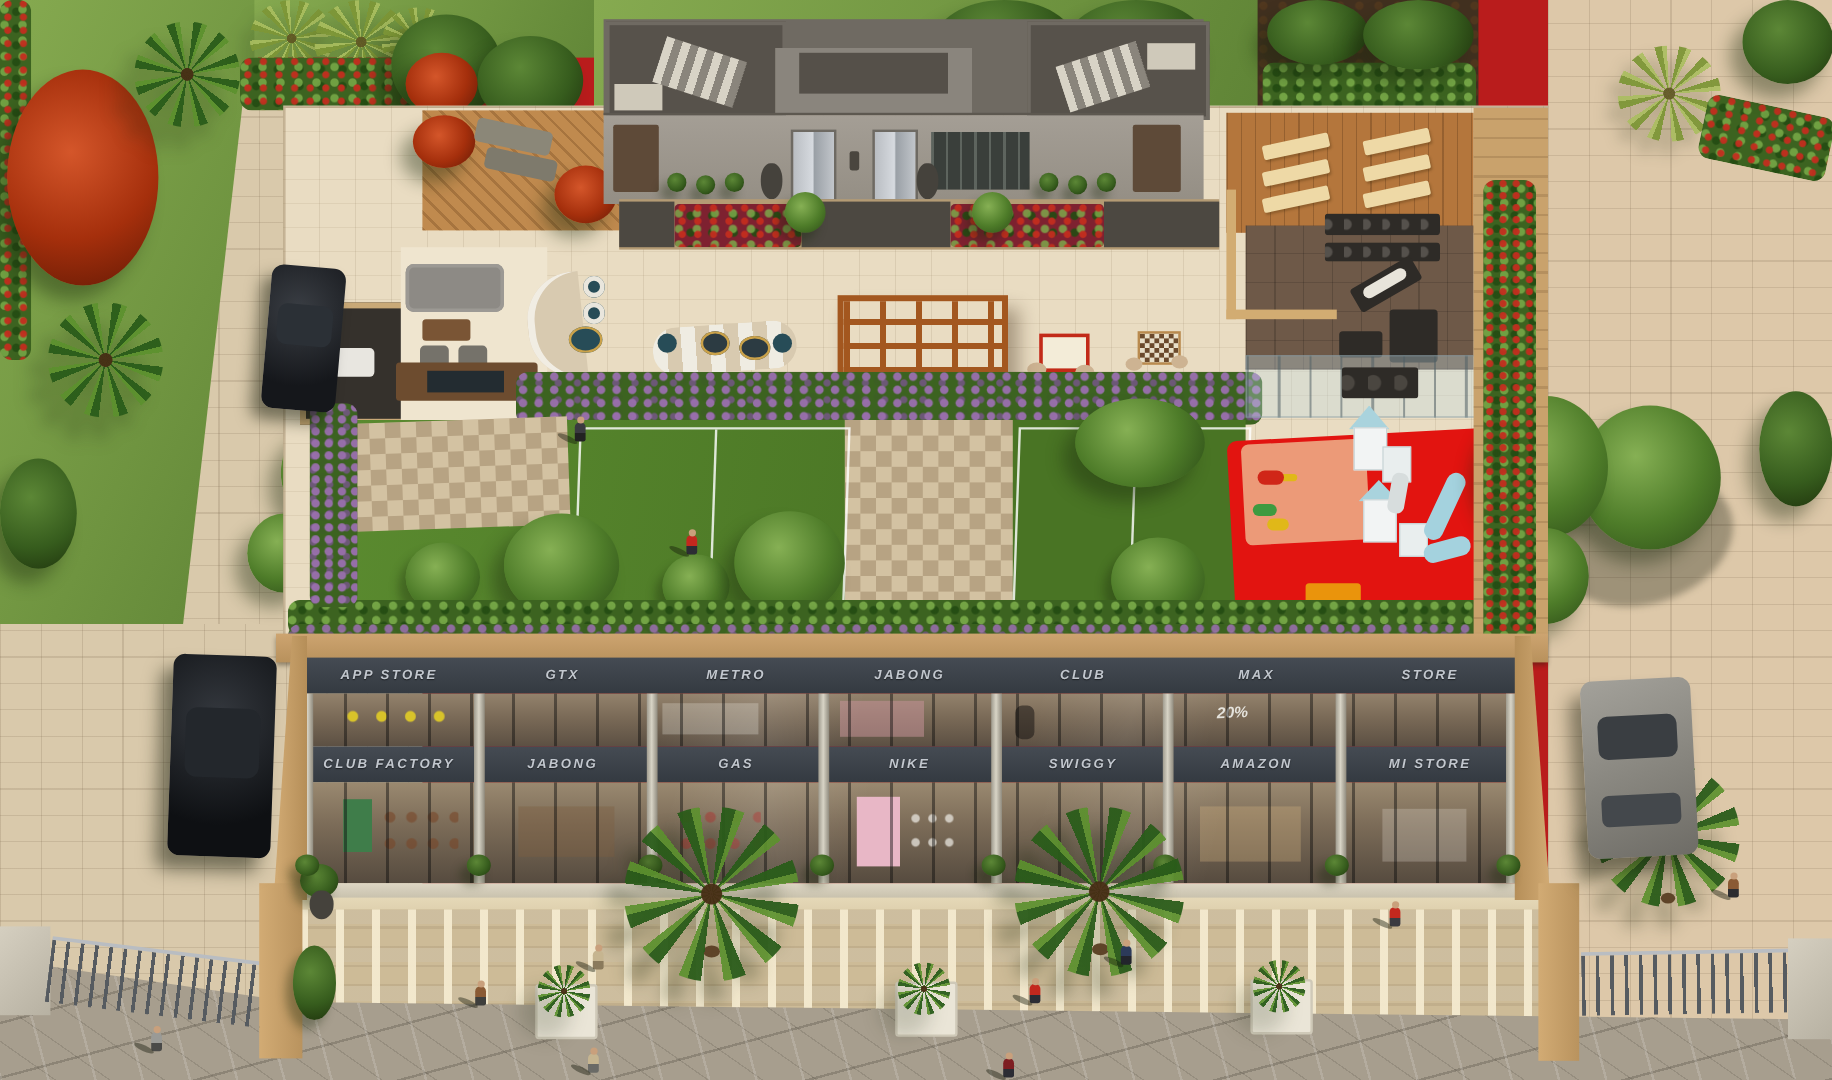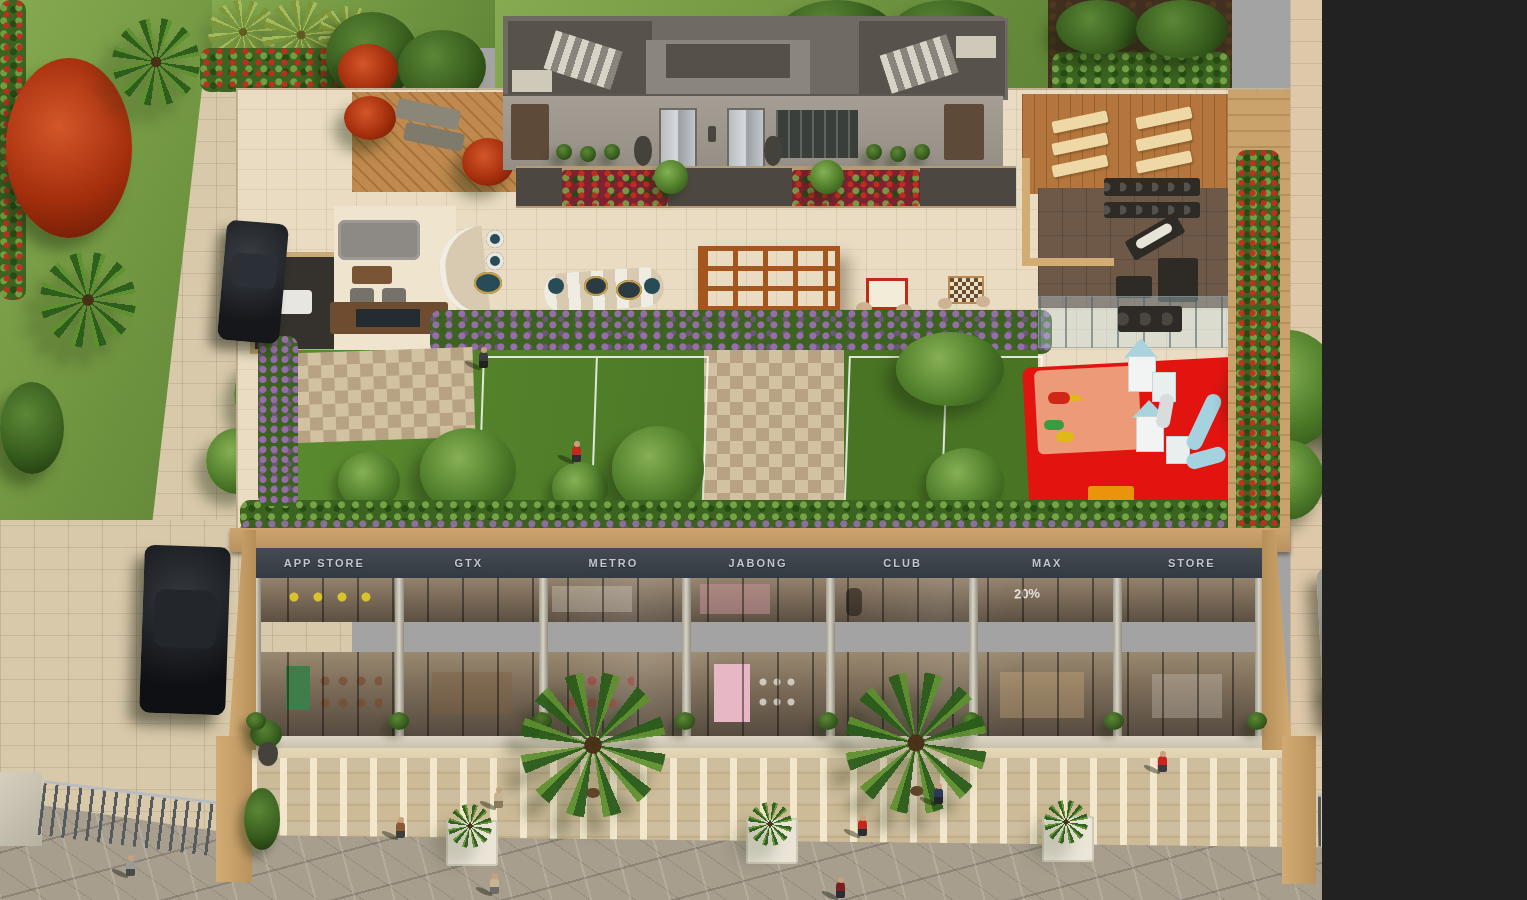--- a/index.html
+++ b/index.html
@@ -1,17 +1,17 @@
 <!DOCTYPE html>
 <html><head>
 <meta charset="utf-8">
 <style>
   html,body{margin:0;padding:0;background:#222;}
-  .scene{position:relative;width:1322px;height:900px;overflow:hidden;
-         background:#a3a3a3;font-family:"Liberation Sans",sans-serif;}
+  .scene{position:relative;width:1527px;height:900px;overflow:hidden;
+         background:#b91c1c;font-family:"Liberation Sans",sans-serif;font-style:italic;}
   .abs{position:absolute;}
   
   .lawn{background:linear-gradient(115deg,#86aa50,#6f9440 60%,#5f8436);}
   .lawn2{background:linear-gradient(100deg,#5a8a2f,#497424 70%);}
   .mulch{background:#41301f;background-image:radial-gradient(circle at 30% 40%,rgba(90,60,30,.6) 0 3px,transparent 4px);background-size:16px 12px;}
   .paver{background-color:#d9c9ab;background-image:
     repeating-linear-gradient(90deg,rgba(120,100,75,.20) 0 1px,transparent 1px 34px),
     repeating-linear-gradient(0deg,rgba(120,100,75,.18) 0 1px,transparent 1px 22px);}
   .paver.pink{background-color:#ddc8a9;}
   .speck{background-color:#cdbb97;background-image:
@@ -281,20 +281,29 @@
       <span class="sign">STORE</span>
     </div>
     <div class="abs glassrow" style="left:0;top:30px;width:1012px;height:44px">
       <div class="abs" style="left:30px;top:6px;width:100px;height:30px;background-image:radial-gradient(circle,#d8c32a 0 4px,transparent 5px);background-size:24px 26px"></div>
       <div class="abs" style="left:300px;top:8px;width:80px;height:26px;background:rgba(230,225,215,.30)"></div>
       <div class="abs" style="left:448px;top:6px;width:70px;height:30px;background:rgba(196,145,152,.55)"></div>
       <div class="abs" style="left:594px;top:10px;width:16px;height:28px;background:rgba(25,22,20,.55);border-radius:6px"></div>
       <span class="salesign" style="left:762px;top:8px">20%</span>
       <div class="mull"></div>
     </div>
+    <div class="abs band" style="left:0;top:74px;width:1012px;height:30px">
+      <span class="sign">CLUB FACTORY</span>
+      <span class="sign">JABONG</span>
+      <span class="sign">GAS</span>
+      <span class="sign">NIKE</span>
+      <span class="sign">SWIGGY</span>
+      <span class="sign">AMAZON</span>
+      <span class="sign">MI STORE</span>
+    </div>
     <div class="abs glassrow lower" style="left:0;top:104px;width:1012px;height:84px">
       <div class="abs" style="left:34px;top:14px;width:24px;height:44px;background:#3f7d4a"></div>
       <div class="abs" style="left:64px;top:18px;width:66px;height:48px;background-image:radial-gradient(circle,rgba(120,70,40,.6) 0 4px,transparent 5px);background-size:18px 22px"></div>
       <div class="abs" style="left:180px;top:20px;width:80px;height:42px;background:rgba(125,95,65,.40)"></div>
       <div class="abs" style="left:310px;top:18px;width:72px;height:46px;background-image:radial-gradient(circle,rgba(165,50,45,.55) 0 4px,transparent 5px);background-size:20px 22px"></div>
       <div class="abs" style="left:462px;top:12px;width:36px;height:58px;background:#e8b7c6"></div>
       <div class="abs" style="left:504px;top:20px;width:40px;height:44px;background-image:radial-gradient(circle,rgba(240,238,232,.7) 0 3px,transparent 4px);background-size:14px 20px"></div>
       <div class="abs" style="left:748px;top:20px;width:84px;height:46px;background:rgba(205,175,125,.35)"></div>
       <div class="abs" style="left:900px;top:22px;width:70px;height:44px;background:rgba(225,220,210,.28)"></div>
       <div class="mull"></div>

